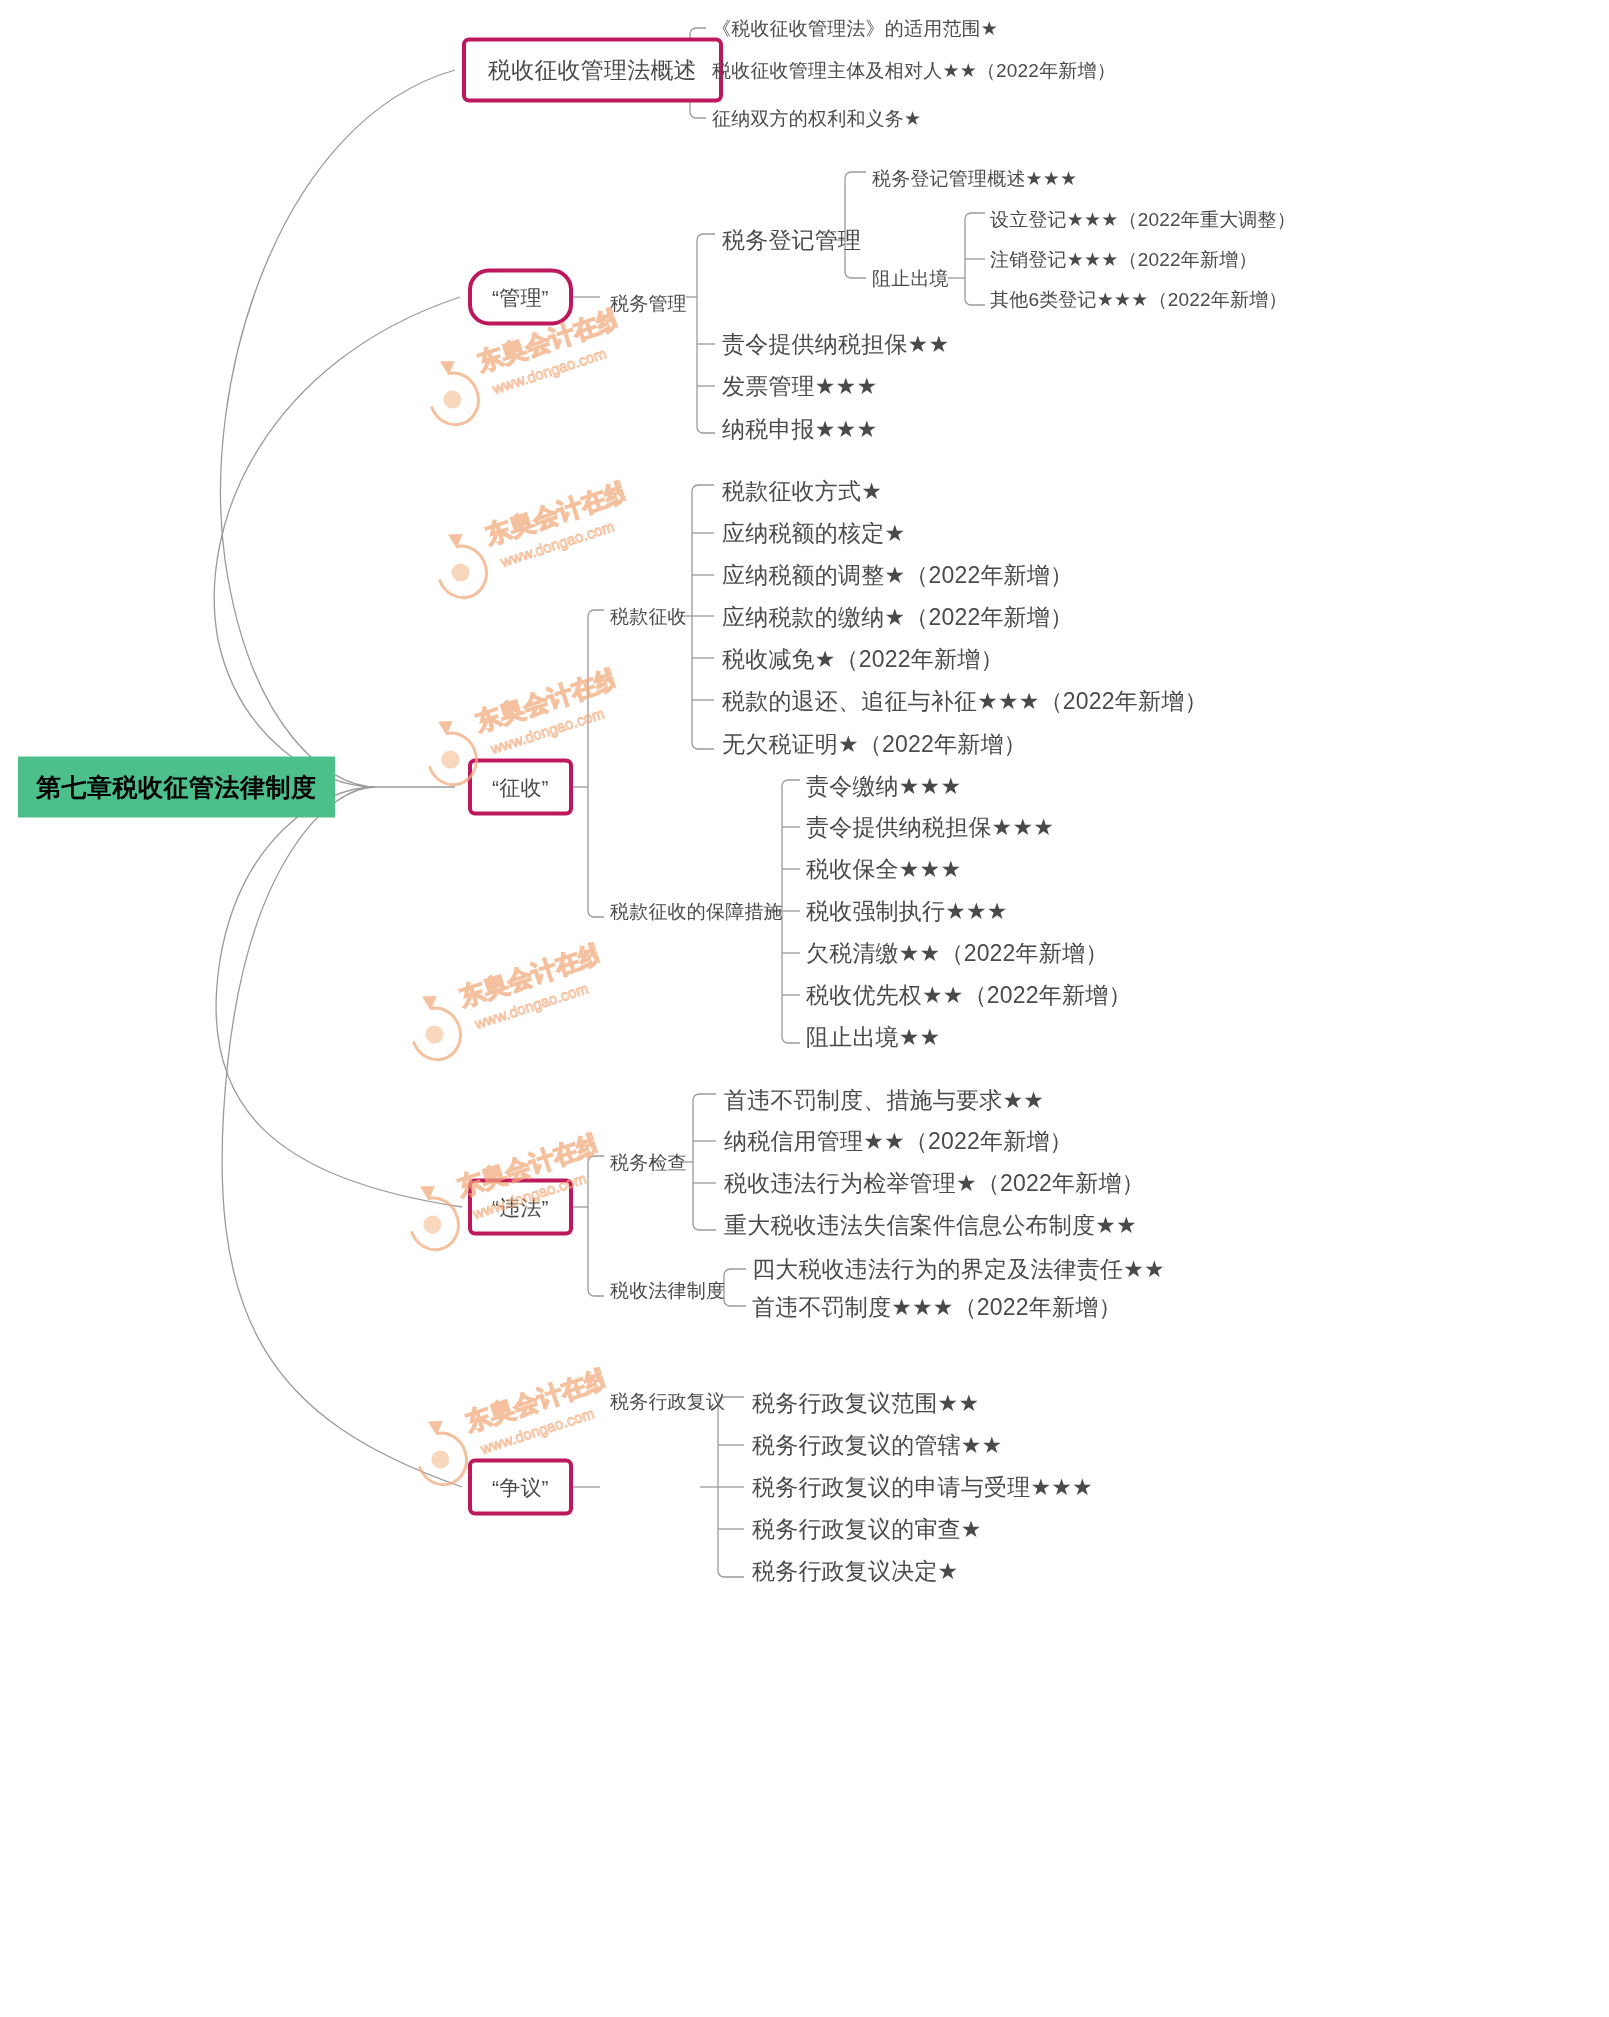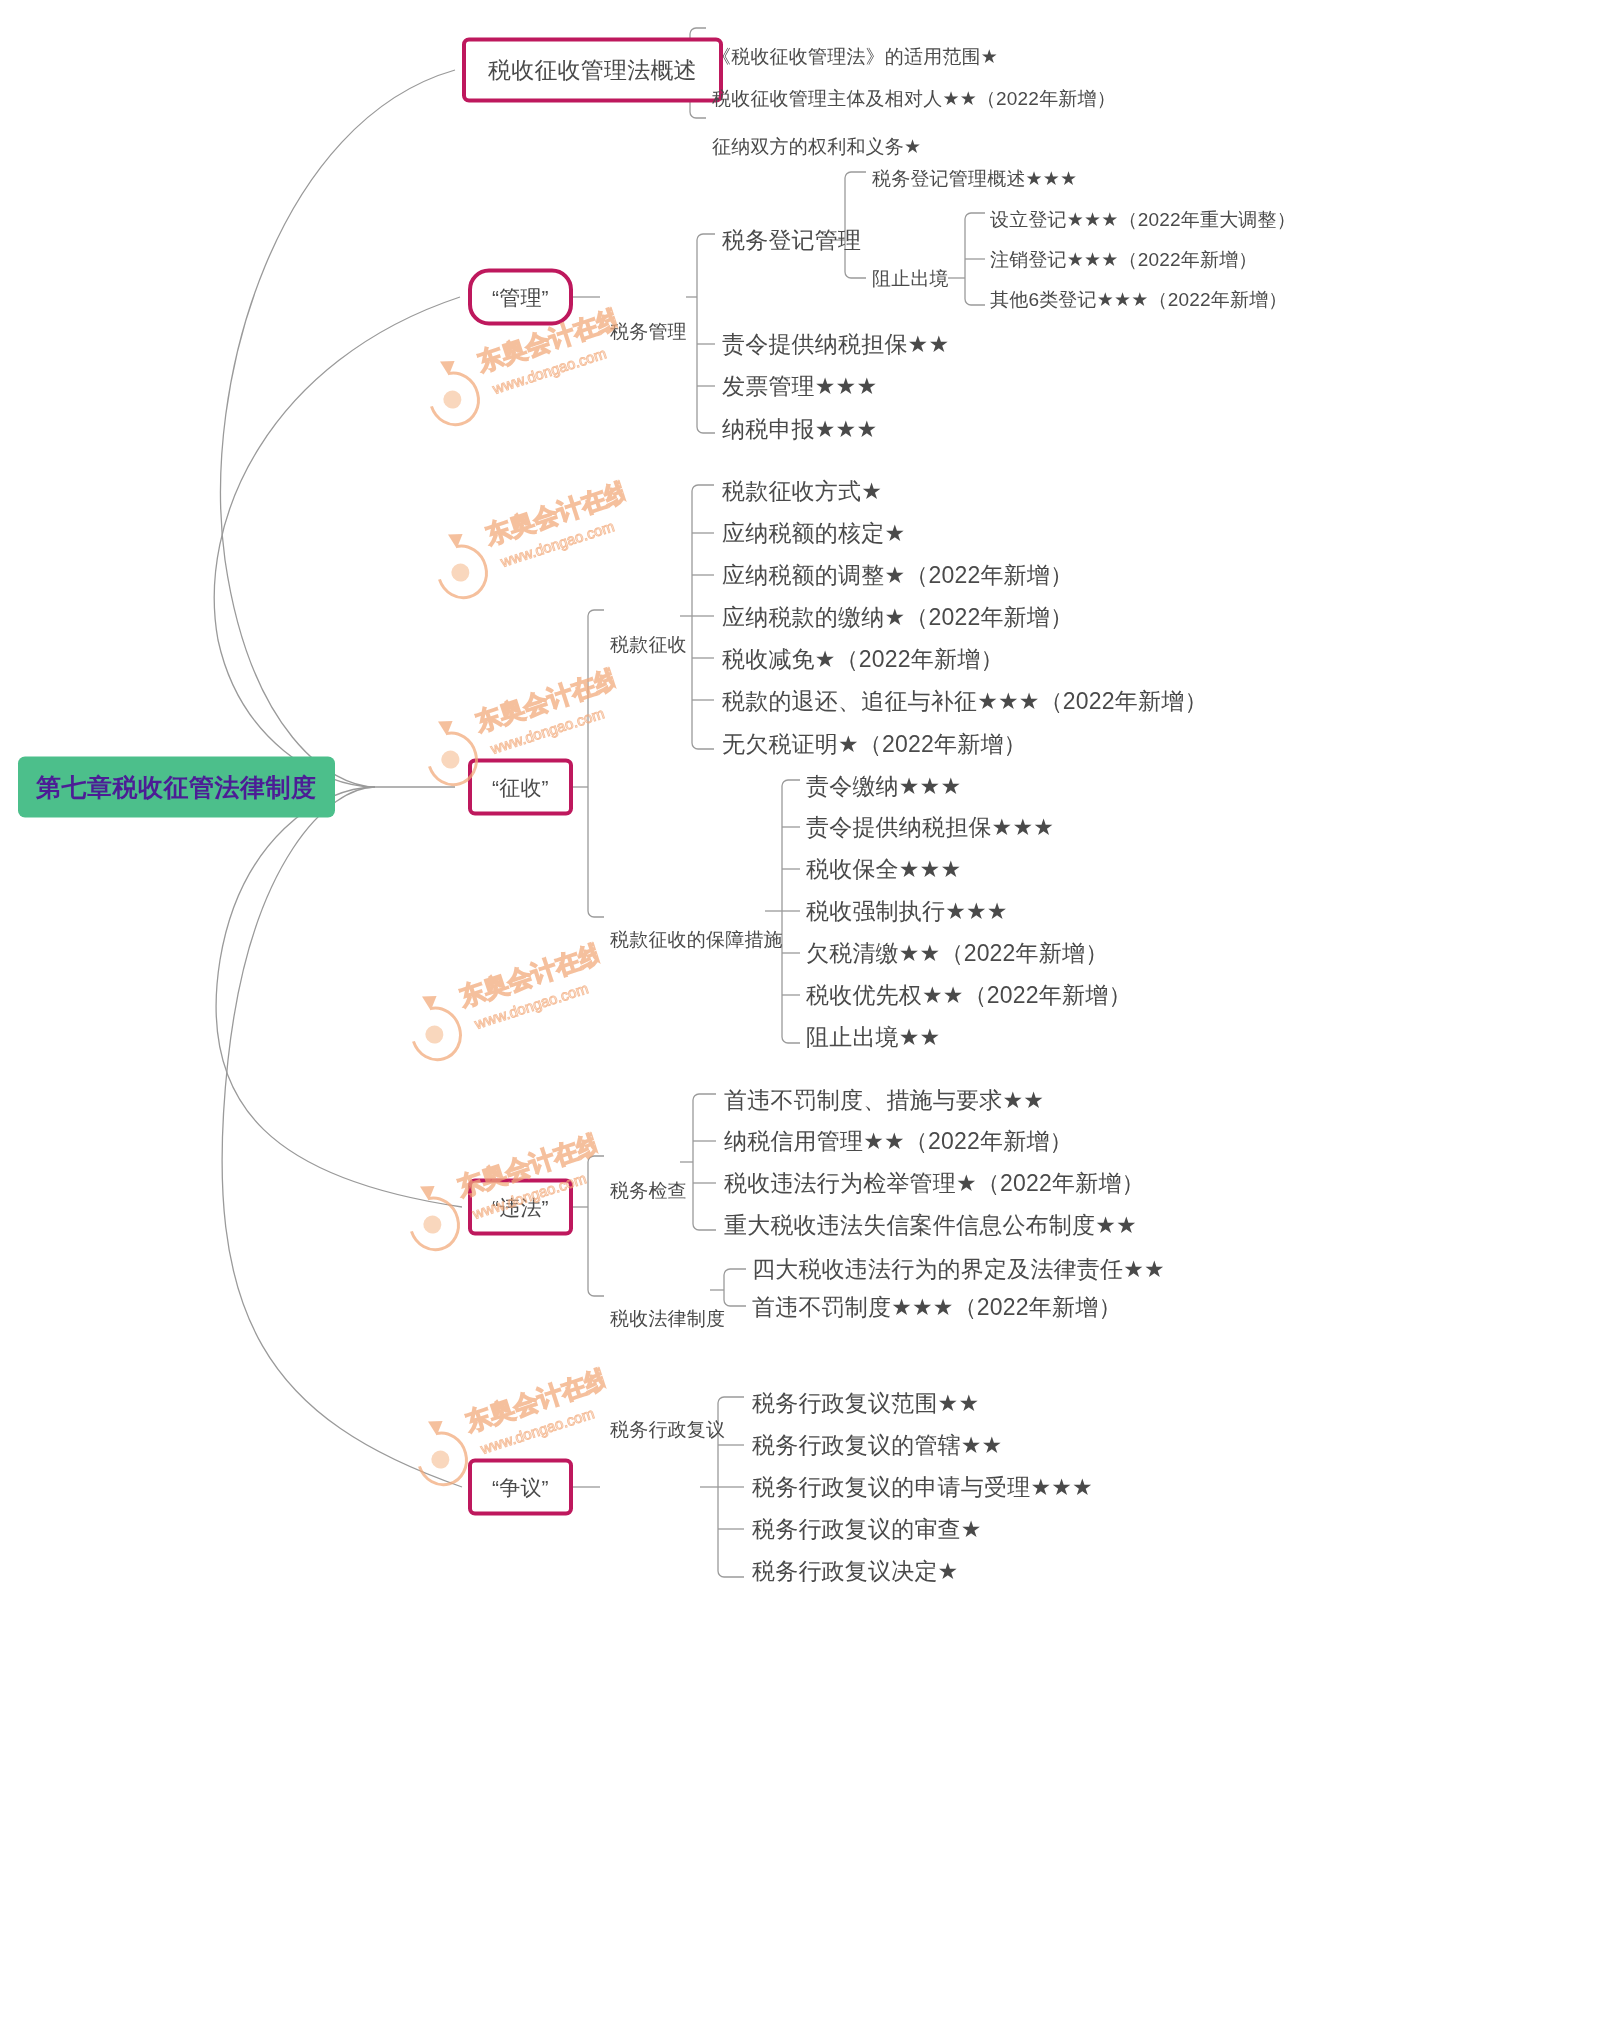--- a/index.html
+++ b/index.html
@@ -30,30 +30,30 @@
     border:4px solid #be185d;
     border-radius:7px;
     background:#fff;
     padding:14px 20px;
     text-align:center;
   }
   .node.lvl1.topbox{font-size:23px;padding:17px 22px;}
   .root{
     position:absolute;
     background:#4cbf8b;
-    color:#4c1d95;
+    color:#000000;
     font-size:25px;
     font-weight:bold;
-    border-radius:7px;
+    border-radius:0;
     padding:14px 18px;
     white-space:nowrap;
     transform:translateY(-50%);
     letter-spacing:.5px;
   }
-  .node.lvl2{font-size:19px;margin-top:28px;}
+  .node.lvl2{font-size:19px;}
   .node.lvl3{font-size:23px;}
   .node.lvl4{font-size:19px;}
 
   
   .wm{
     position:absolute;
     width:210px;height:100px;
     transform:translate(-50%,-50%) rotate(-18deg);
     opacity:.72;
     pointer-events:none;

